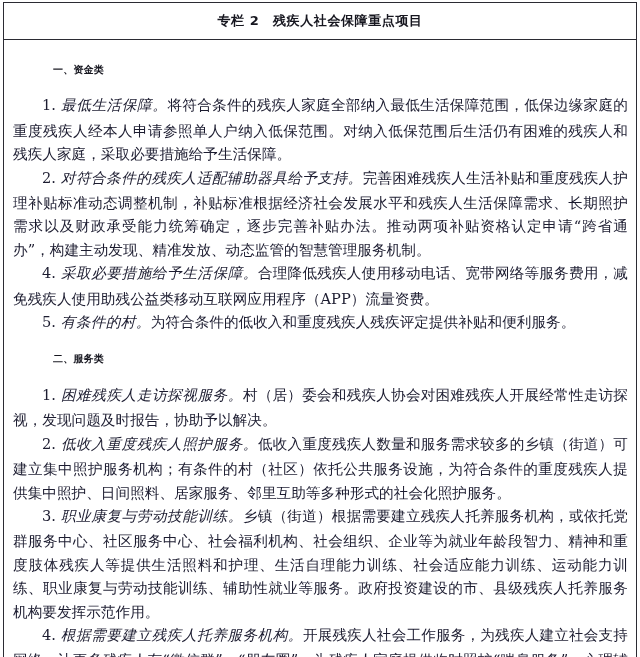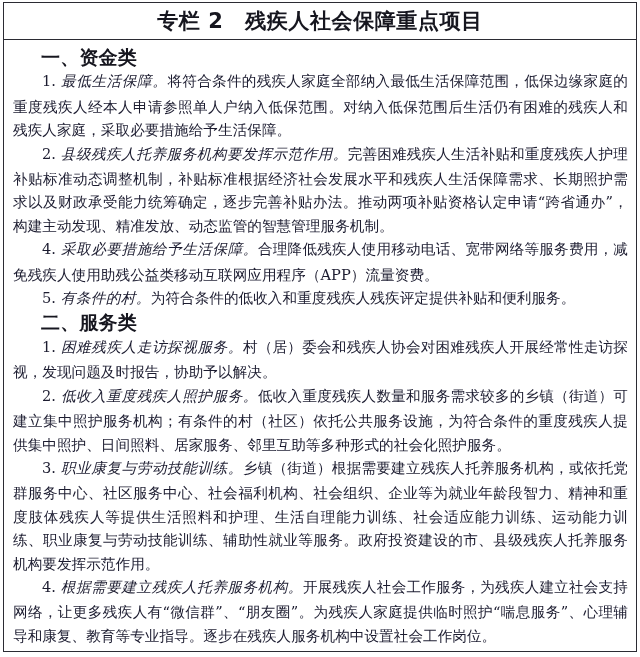--- a/index.html
+++ b/index.html
@@ -30,40 +30,40 @@
     height: 37px;
     border-bottom: 1px solid #2b2b33;
     display: flex;
     align-items: center;
     justify-content: center;
   }
 
   .doc-title {
     font-family: "DejaVu Sans", "Liberation Sans", sans-serif;
     font-weight: bold;
-    font-size: 21px;
+    font-size: 13px;
     letter-spacing: 0.6px;
     color: #16161f;
     white-space: pre;
   }
 
   .body-area {
     box-sizing: border-box;
     padding: 6px 8px 4px 9px;
   }
 
   .section-head {
     font-family: "DejaVu Sans", "Liberation Sans", sans-serif;
     font-weight: bold;
-    font-size: 19px;
+    font-size: 10px;
     line-height: 23.4px;
     color: #16161f;
     text-indent: 28px;
     letter-spacing: 0.2px;
-    margin: 0;
+    margin: 12px;
     white-space: pre;
   }
 
   .para {
     font-size: 14.6px;
     line-height: 23.4px;
     text-indent: 29px;
     text-align: justify;
     text-justify: inter-character;
     margin: 0;
@@ -90,21 +90,21 @@
 <div class="box">
 
   <div class="title-row">
     <div class="doc-title">专栏 2　残疾人社会保障重点项目</div>
   </div>
 
   <div class="body-area">
     <div id="content">
         <div class="section-head">一、资金类</div>
         <div class="para"><span class="num">1.</span> <span class="lead">最低生活保障。</span><span class="txt">将符合条件的残疾人家庭全部纳入最低生活保障范围，低保边缘家庭的重度残疾人经本人申请参照单人户纳入低保范围。对纳入低保范围后生活仍有困难的残疾人和残疾人家庭，采取必要措施给予生活保障。</span></div>
-        <div class="para"><span class="num">2.</span> <span class="lead">县级残疾人托养服务机构要发挥示范作用。</span><span class="txt">完善困难残疾人生活补贴和重度残疾人护理补贴标准动态调整机制，补贴标准根据经济社会发展水平和残疾人生活保障需求、长期照护需求以及财政承受能力统筹确定，逐步完善补贴办法。推动两项补贴资格认定申请“跨省通办”，构建主动发现、精准发放、动态监管的智慧管理服务机制。</span></div>
+        <div class="para"><span class="num">2.</span> <span class="lead">对符合条件的残疾人适配辅助器具给予支持。</span><span class="txt">完善困难残疾人生活补贴和重度残疾人护理补贴标准动态调整机制，补贴标准根据经济社会发展水平和残疾人生活保障需求、长期照护需求以及财政承受能力统筹确定，逐步完善补贴办法。推动两项补贴资格认定申请“跨省通办”，构建主动发现、精准发放、动态监管的智慧管理服务机制。</span></div>
         <div class="para"><span class="num">4.</span> <span class="lead">采取必要措施给予生活保障。</span><span class="txt">合理降低残疾人使用移动电话、宽带网络等服务费用，减免残疾人使用助残公益类移动互联网应用程序（APP）流量资费。</span></div>
         <div class="para"><span class="num">5.</span> <span class="lead">有条件的村。</span><span class="txt">为符合条件的低收入和重度残疾人残疾评定提供补贴和便利服务。</span></div>
         <div class="section-head">二、服务类</div>
         <div class="para"><span class="num">1.</span> <span class="lead">困难残疾人走访探视服务。</span><span class="txt">村（居）委会和残疾人协会对困难残疾人开展经常性走访探视，发现问题及时报告，协助予以解决。</span></div>
         <div class="para"><span class="num">2.</span> <span class="lead">低收入重度残疾人照护服务。</span><span class="txt">低收入重度残疾人数量和服务需求较多的乡镇（街道）可建立集中照护服务机构；有条件的村（社区）依托公共服务设施，为符合条件的重度残疾人提供集中照护、日间照料、居家服务、邻里互助等多种形式的社会化照护服务。</span></div>
         <div class="para"><span class="num">3.</span> <span class="lead">职业康复与劳动技能训练。</span><span class="txt">乡镇（街道）根据需要建立残疾人托养服务机构，或依托党群服务中心、社区服务中心、社会福利机构、社会组织、企业等为就业年龄段智力、精神和重度肢体残疾人等提供生活照料和护理、生活自理能力训练、社会适应能力训练、运动能力训练、职业康复与劳动技能训练、辅助性就业等服务。政府投资建设的市、县级残疾人托养服务机构要发挥示范作用。</span></div>
         <div class="para"><span class="num">4.</span> <span class="lead">根据需要建立残疾人托养服务机构。</span><span class="txt">开展残疾人社会工作服务，为残疾人建立社会支持网络，让更多残疾人有“微信群”、“朋友圈”。为残疾人家庭提供临时照护“喘息服务”、心理辅导和康复、教育等专业指导。逐步在残疾人服务机构中设置社会工作岗位。</span></div>
       </div>
   </div>
 

